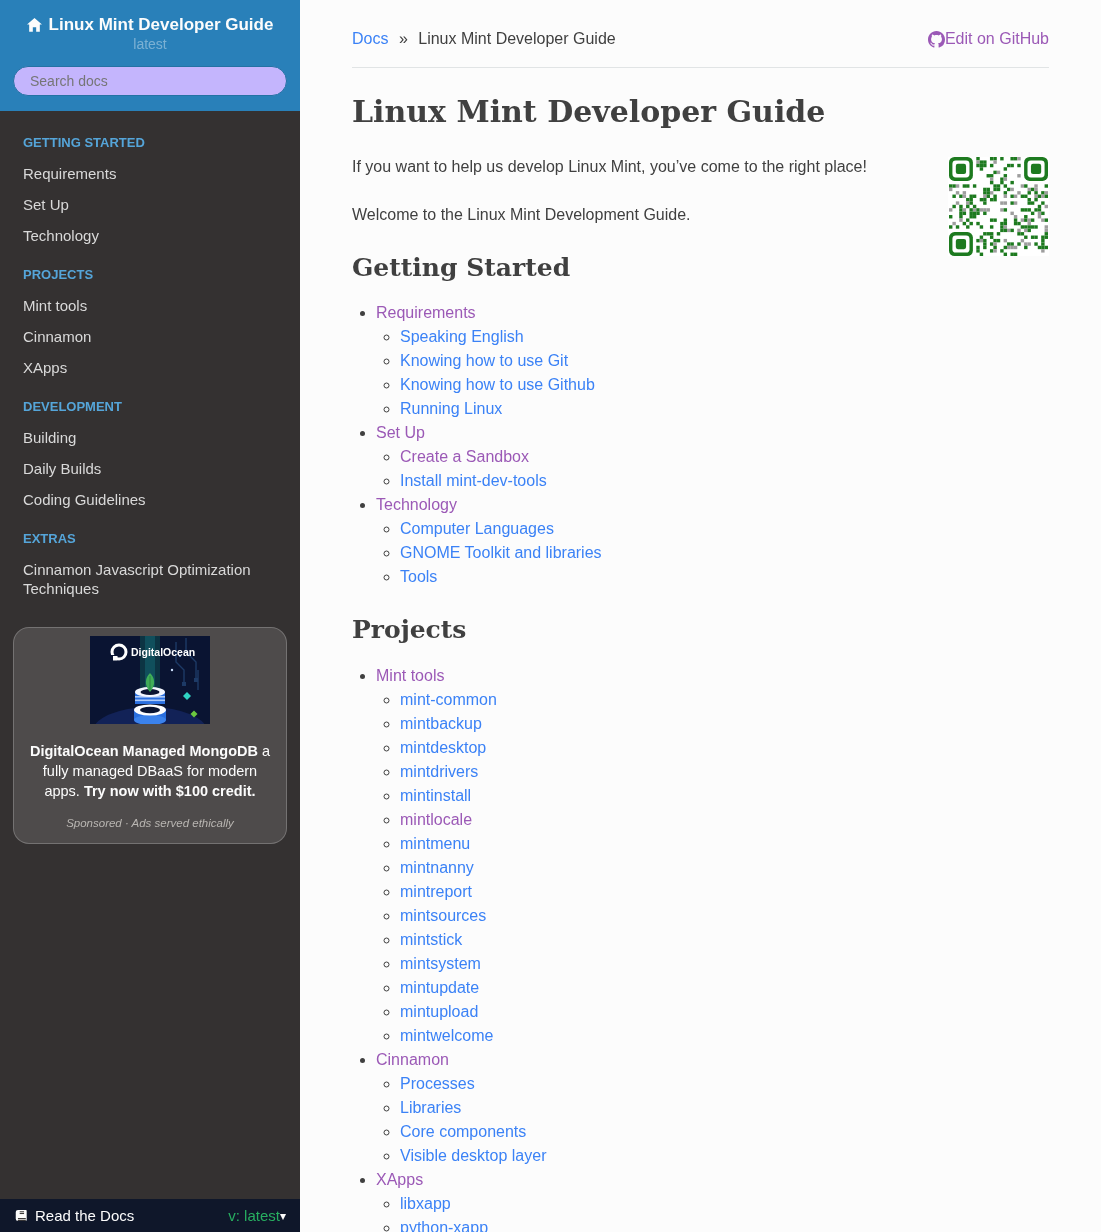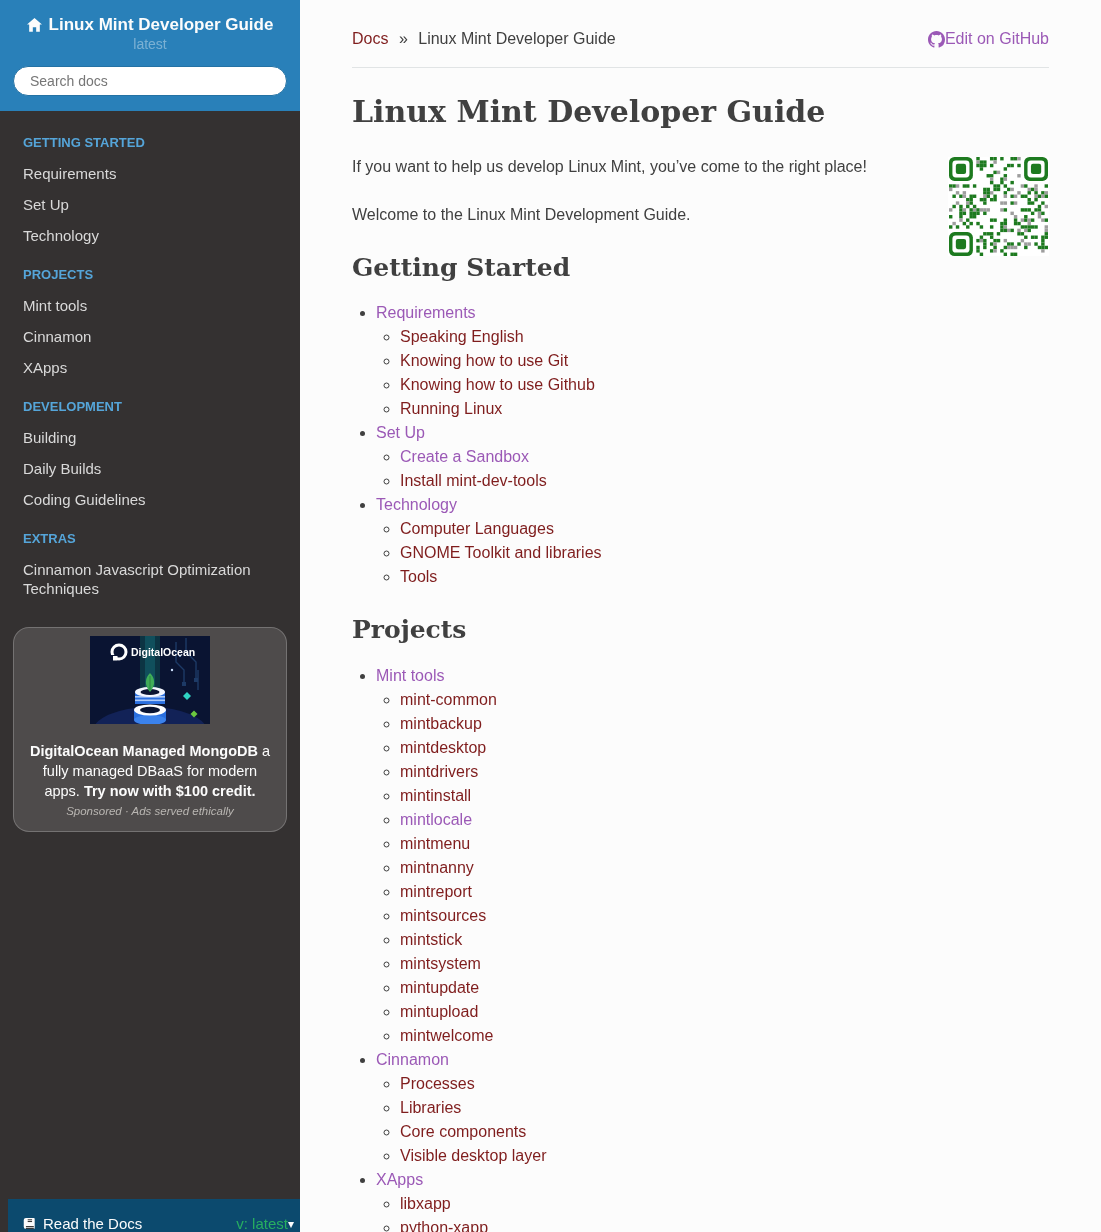--- a/index.html
+++ b/index.html
@@ -16,55 +16,55 @@
     position:absolute; left:0; top:0; width:300px; height:1232px;
     background:#343131; overflow:hidden;
   }
   .side-header { background:#2980b9; text-align:center; padding:15px 13px 15px; }
   .side-title { color:#fcfcfc; font-weight:bold; font-size:17px; display:inline-flex; align-items:center; gap:7px; }
   .side-title svg { flex:0 0 auto; }
   .version { color:rgba(255,255,255,0.38); font-size:14px; margin:0 0 14px; }
   .searchbox input {
     width:100%; height:30px; border-radius:50px; border:1px solid #2472a4;
     padding:0 16px; font-size:14px; color:#404040; outline:none;
-    font-family:"Liberation Sans",sans-serif; background:#ffffff;
+    font-family:"Liberation Sans",sans-serif; background:#c4b5fd;
   }
   .searchbox input::placeholder { color:#767676; }
   .side-nav { padding:8px 0 0; }
   .caption {
     display:block; color:#55a5d9; font-weight:bold; font-size:13px;
     margin:0; padding:16px 25px 8px 23px;
   }
   .nav-link { display:block; color:#d9d9d9; font-size:15px; line-height:19px; padding:6px 25px 6px 23px; }
 
   
   .ad {
     margin:23px 13px 0; background:#4e4b4b; border:1px solid rgba(255,255,255,0.22);
     border-radius:16px; padding:8px 14px 14px; text-align:center;
   }
   .ad-img { display:block; margin:0 auto; }
-  .ad-copy { color:#fcfcfc; font-size:14.5px; line-height:20px; margin:17px 0 4px; }
+  .ad-copy { color:#fcfcfc; font-size:14.5px; line-height:20px; margin:17px 0 16px; }
   .ad-note { color:#b9b6b2; font-size:11.5px; font-style:italic; margin-top:3px; }
 
   
   .rtd-bar {
-    position:absolute; left:8px; bottom:0; width:300px; height:33px;
-    background:#0c4a6e; display:flex; align-items:flex-end; justify-content:space-between;
+    position:absolute; left:0; bottom:0; width:300px; height:33px;
+    background:#0f172a; display:flex; align-items:center; justify-content:space-between;
     padding:0 14px; font-size:15px; color:#fcfcfc;
   }
   .rtd-brand { display:inline-flex; align-items:center; gap:7px; color:#fcfcfc; }
   .rtd-version { display:inline-flex; align-items:center; }
   .green { color:#27ae60; }
   .caret { color:#fcfcfc; font-size:12px; }
 
   
   .content { margin-left:300px; max-width:801px; padding:30px 52px 0; }
   .breadcrumb-row { display:flex; justify-content:space-between; align-items:flex-start; font-size:16px; }
   .breadcrumbs .sep { margin:0 6px; color:#404040; }
-  .blue { color:#7f1d1d; }
+  .blue { color:#3b82f6; }
   .visited { color:#9b59b6; }
   .edit-github { color:#9b59b6; display:inline-flex; align-items:center; gap:0; }
   hr.divider { border:0; border-top:1px solid #e1e4e5; margin:19px 0 27px; }
 
   h1, h2 { font-family:"DejaVu Serif","Liberation Serif",serif; color:#404040; font-weight:bold; }
   h1 { font-size:30px; margin:0 0 25px; line-height:1.15; }
   h2 { font-size:25px; margin:27px 0 19px; line-height:1.15; }
   .doc p { margin:0 0 24px; line-height:24px; }
 
   .qr { float:right; width:101px; height:99px; margin:2px 0 12px 24px; background:#fff; }

